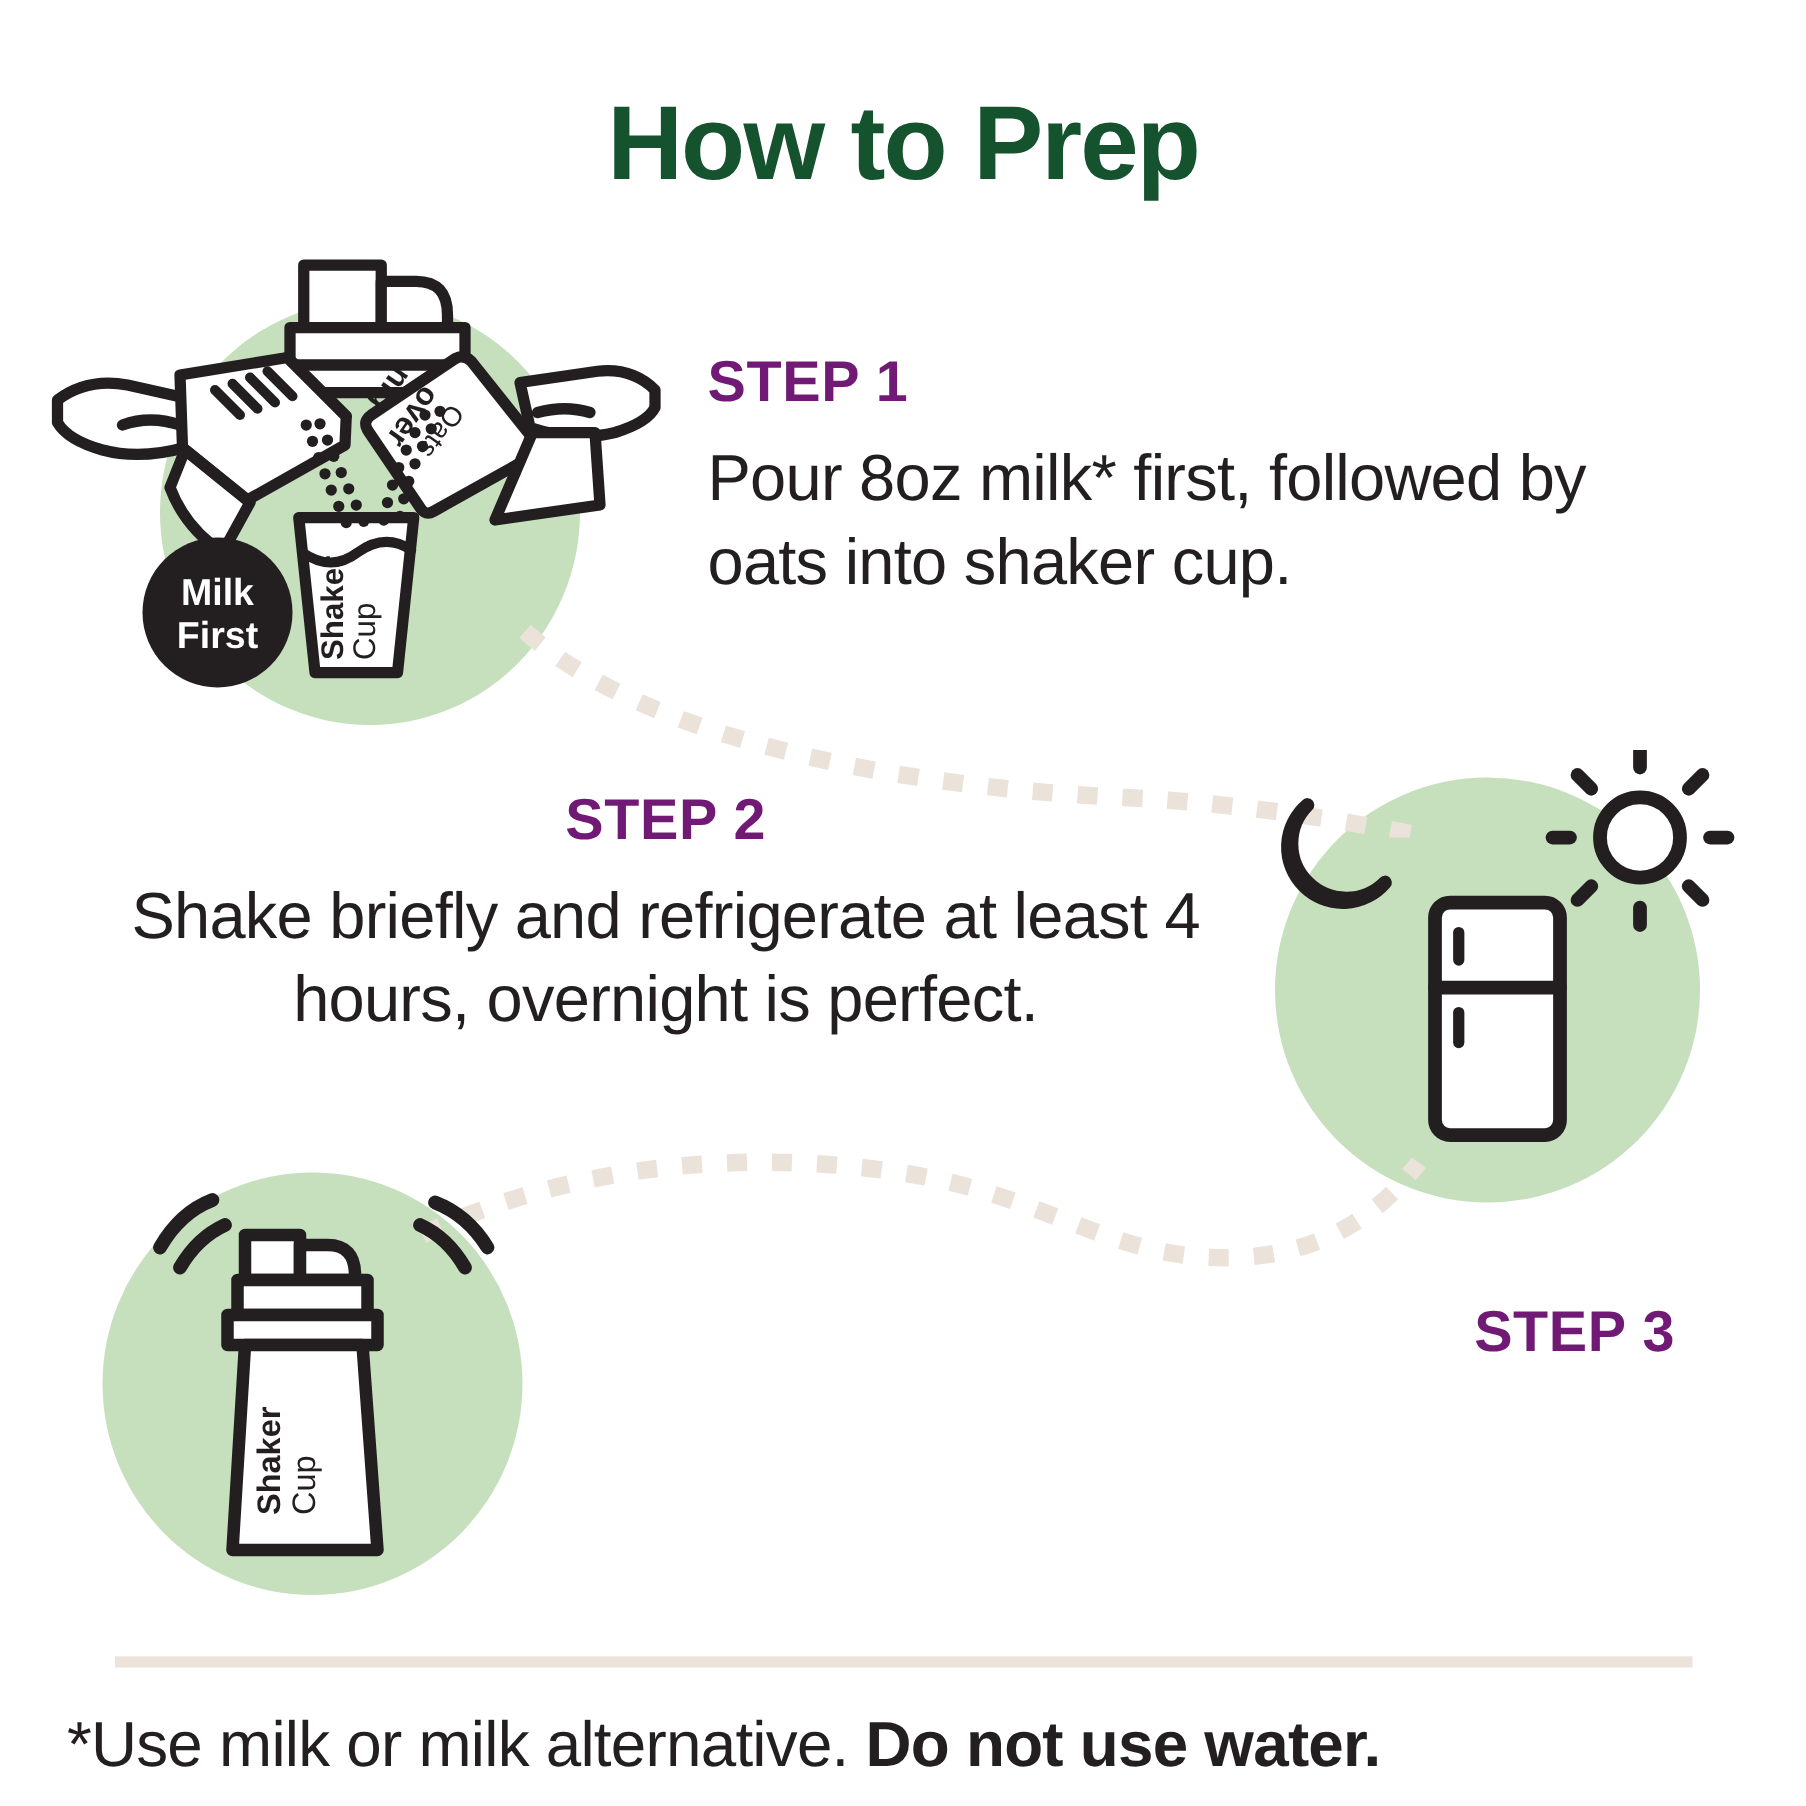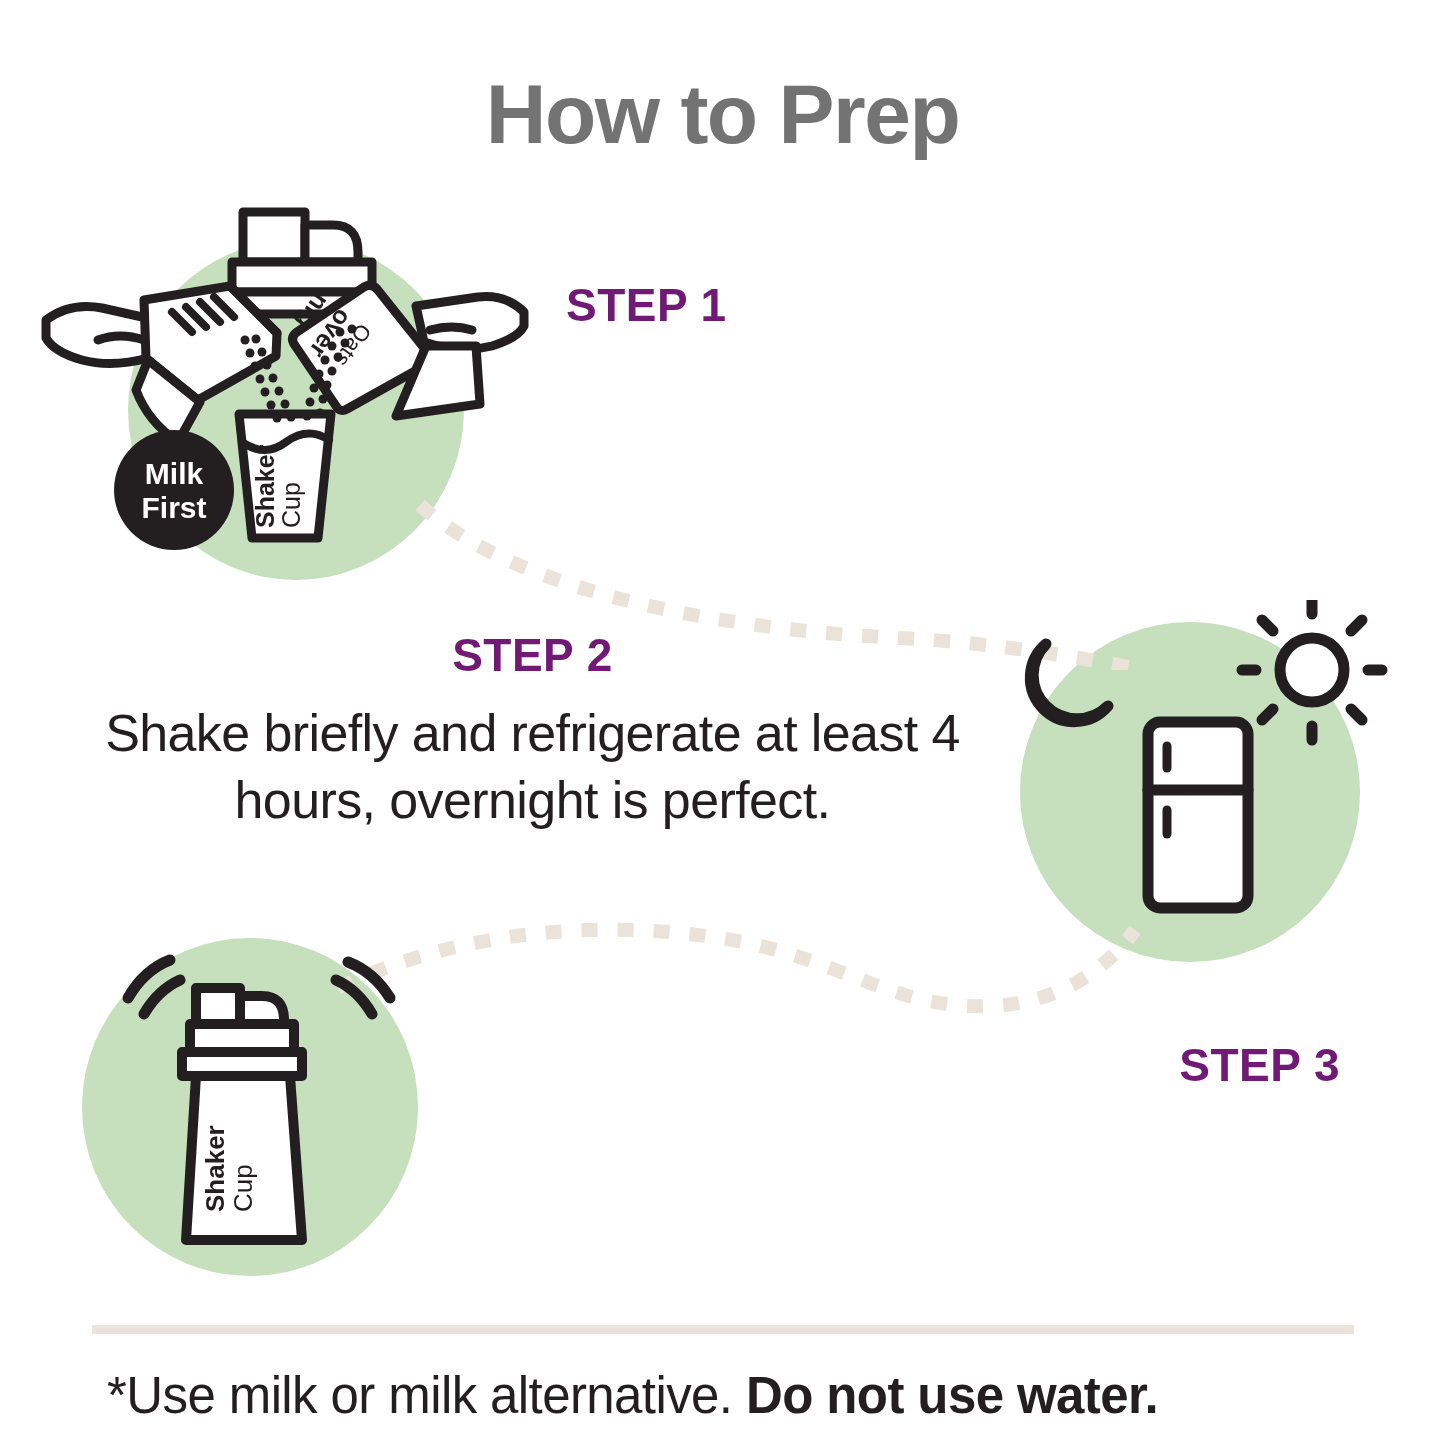--- a/index.html
+++ b/index.html
@@ -22,21 +22,21 @@
   
   .page-title {
     position: absolute;
     left: 0;
     top: 72px;
     width: 1445px;
     text-align: center;
     font-size: 84px;
     font-weight: 700;
     letter-spacing: -1.5px;
-    color: #737373;
+    color: #14532d;
     line-height: 1;
     font-stretch: condensed;
   }
 
   
   .blob {
     position: absolute;
     background: #c6dfbc;
     border-radius: 50%;
   }
@@ -88,21 +88,21 @@
     top: 1325px;
     width: 1262px;
     height: 9px;
     background: #ece4da;
   }
   #footer-note {
     position: absolute;
     left: 0;
     top: 1368px;
     width: 1158px;
-    text-align: right;
+    text-align: center;
     font-size: 51px;
     color: #231f20;
     letter-spacing: -0.6px;
     line-height: 1.1;
   }
   #footer-note .bold { font-weight: 700; }
 
   
   .cup-text { font-family: "Liberation Sans", sans-serif; }
 </style>
@@ -266,20 +266,21 @@
     </g>
 
     <g transform="translate(124,272) rotate(-90)">
       <text class="cup-text" x="0" y="0" font-size="26" font-weight="700" fill="#231f20">Shaker</text>
       <text class="cup-text" x="0" y="28" font-size="26" font-weight="400" fill="#231f20">Cup</text>
     </g>
   </svg>
 
   <div class="step-block" id="step-1">
     <div class="step-label">STEP 1</div>
+    <div class="step-body">Pour 8oz milk* first, followed by oats into shaker cup.</div>
   </div>
 
   <div class="step-block" id="step-2">
     <div class="step-label">STEP 2</div>
     <div class="step-body">Shake briefly and refrigerate at least 4 hours, overnight is perfect.</div>
   </div>
 
   <div class="step-block" id="step-3">
     <div class="step-label">STEP 3</div>
   </div>

